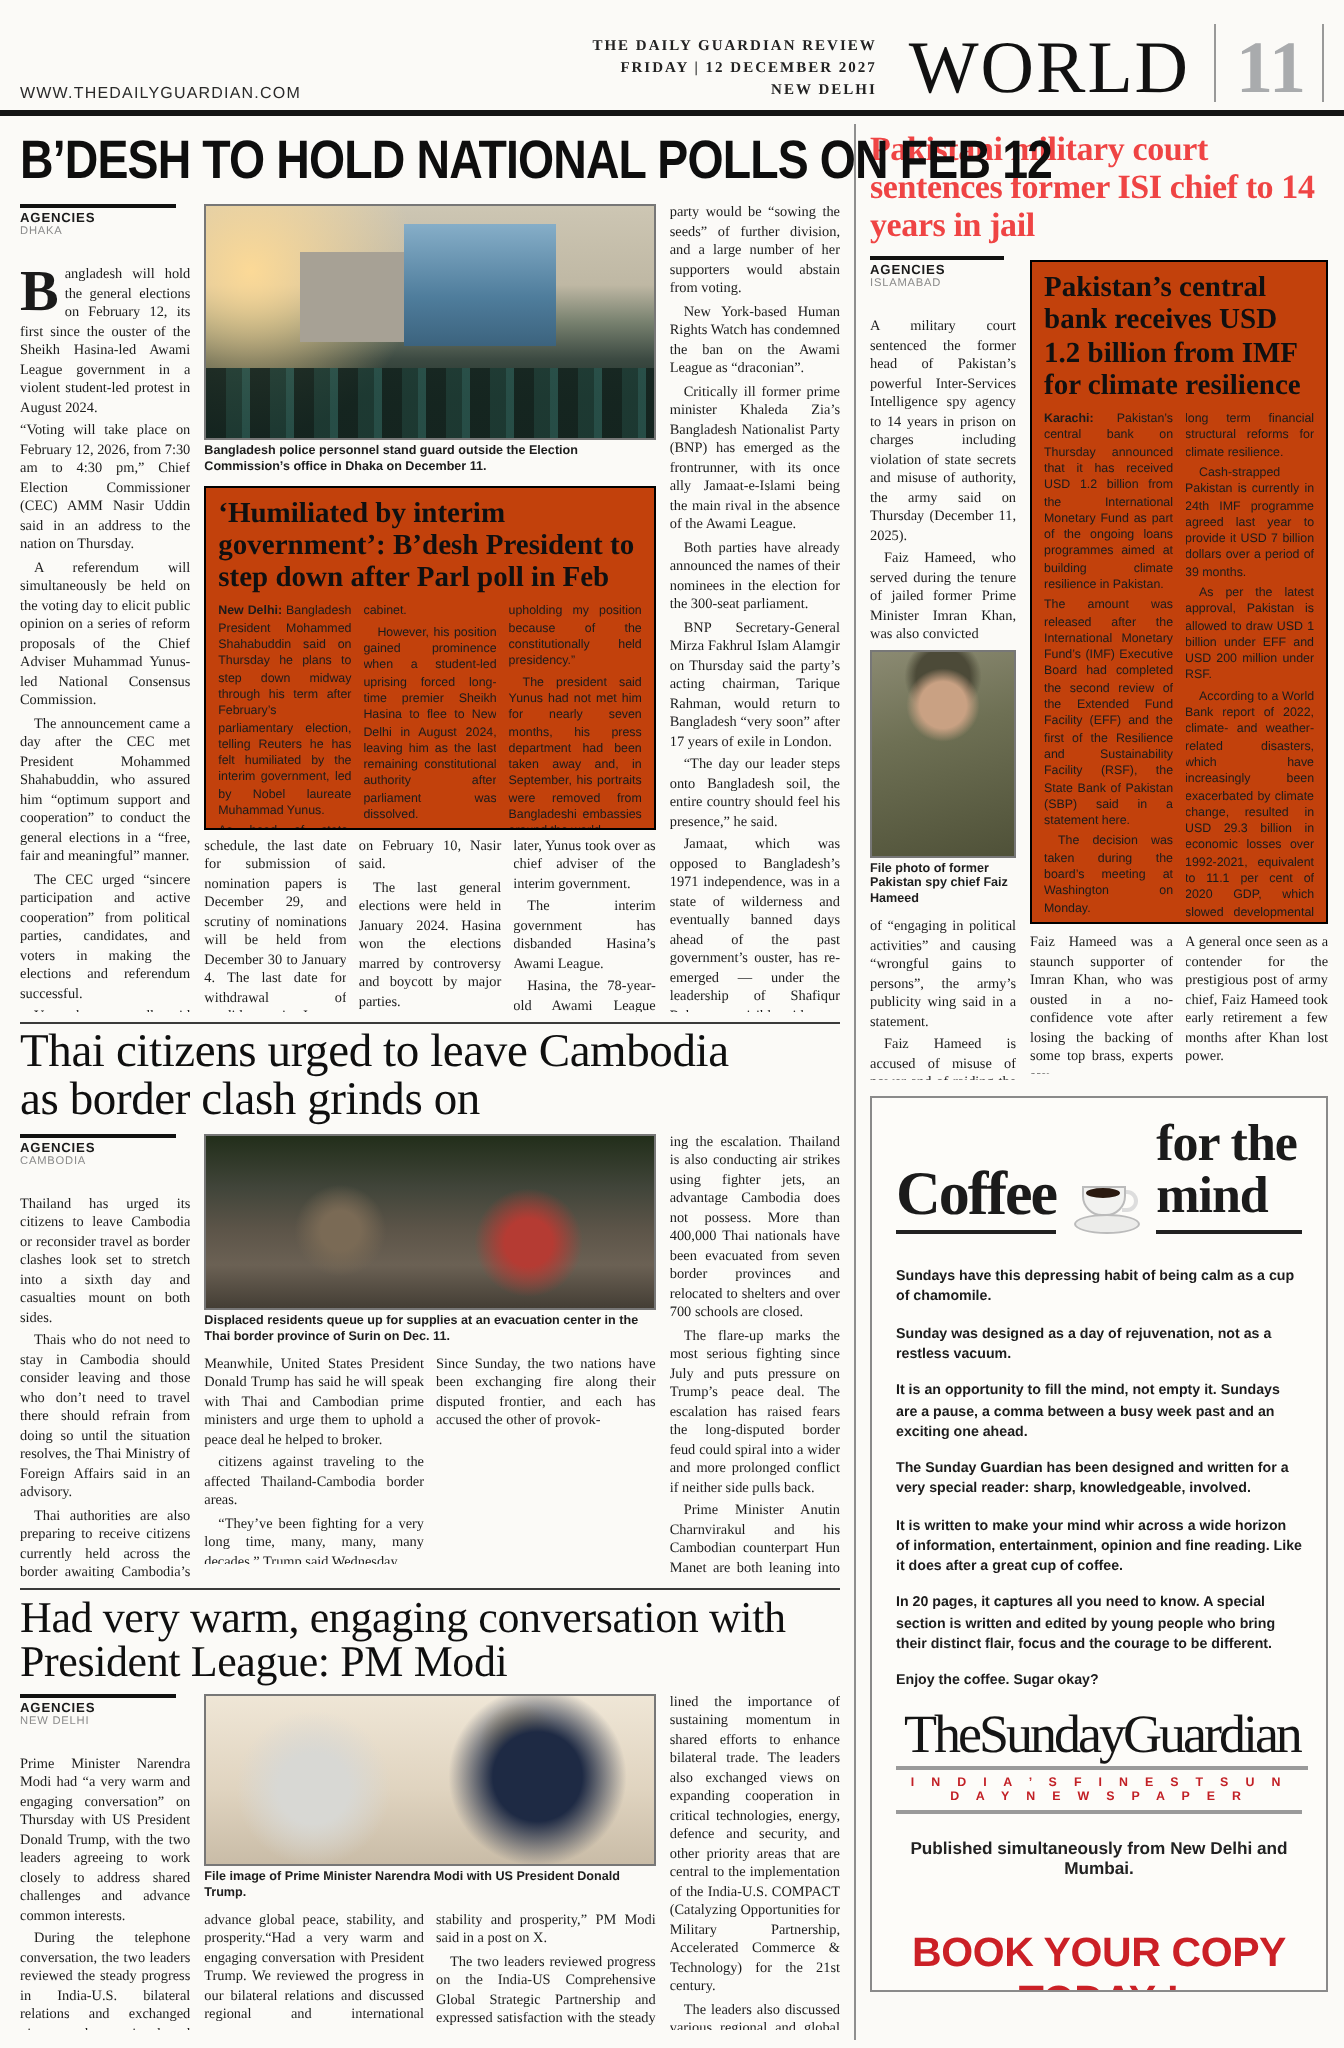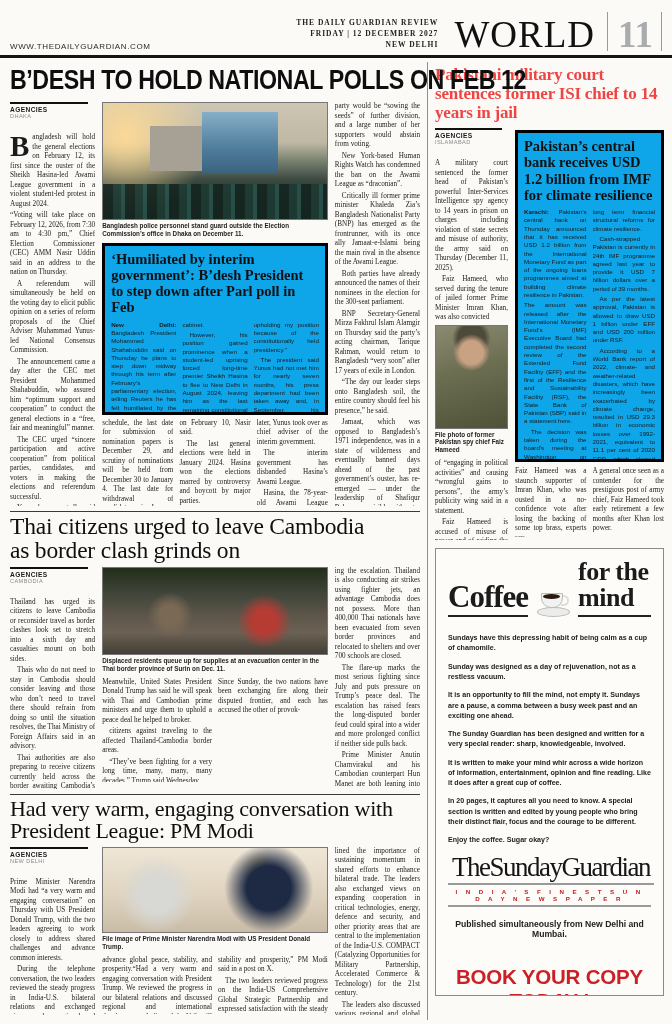--- a/index.html
+++ b/index.html
@@ -41,21 +41,21 @@
   .ph-bangla{height:118px;background:
       radial-gradient(circle at 10% 28%,rgba(255,219,150,.95),rgba(255,219,150,0) 38%),
       linear-gradient(180deg,#cdc6b3 0%,#bfb8a4 34%,#78816f 50%,#3c4a42 66%,#203029 82%,#1a2823 100%);position:relative;}
   .ph-bangla:before{content:"";position:absolute;left:44%;top:8%;width:34%;height:52%;
       background:linear-gradient(180deg,#86aec8,#4f7d9c 60%,#3c637e);box-shadow:-60px 6px 0 -8px #a7a195;}
   .ph-bangla:after{content:"";position:absolute;bottom:0;left:0;width:100%;height:30%;
       background:repeating-linear-gradient(90deg,#14241f 0 10px,#1d3a33 10px 18px,#28514a 18px 22px);opacity:.9;}
   .subcols{display:flex;gap:6px;margin-top:4px;height:96px;overflow:hidden;}
   .subcol{flex:1;overflow:hidden;}
   
-  .box{border:3px solid #000000;padding:5px 6px;margin-top:2px;background:#0ea5e9;box-sizing:border-box;overflow:hidden;}
+  .box{border:1px solid #000000;padding:5px 6px;margin-top:2px;background:#c2410c;box-sizing:border-box;overflow:hidden;}
   .box-hl{margin:0 0 5px 0;font-family:"Liberation Serif",serif;font-size:14.5px;font-weight:bold;line-height:1.12;color:#101010;}
   .box p{font-family:"Liberation Sans",sans-serif;font-size:6.2px;line-height:1.34;}
   .box .intro{font-weight:bold;}
   .box-hb{height:172px;}
   .box-cols{display:flex;gap:6px;overflow:hidden;}
   .box-hb .box-cols{height:118px;}
   
   .sec-hl{margin:3px 0 4px 0;font-family:"Liberation Serif",serif;font-weight:normal;font-size:23.5px;
           line-height:1.02;letter-spacing:-.2px;color:#0f0f0f;}
   .thai-body{height:222px;overflow:hidden;}

